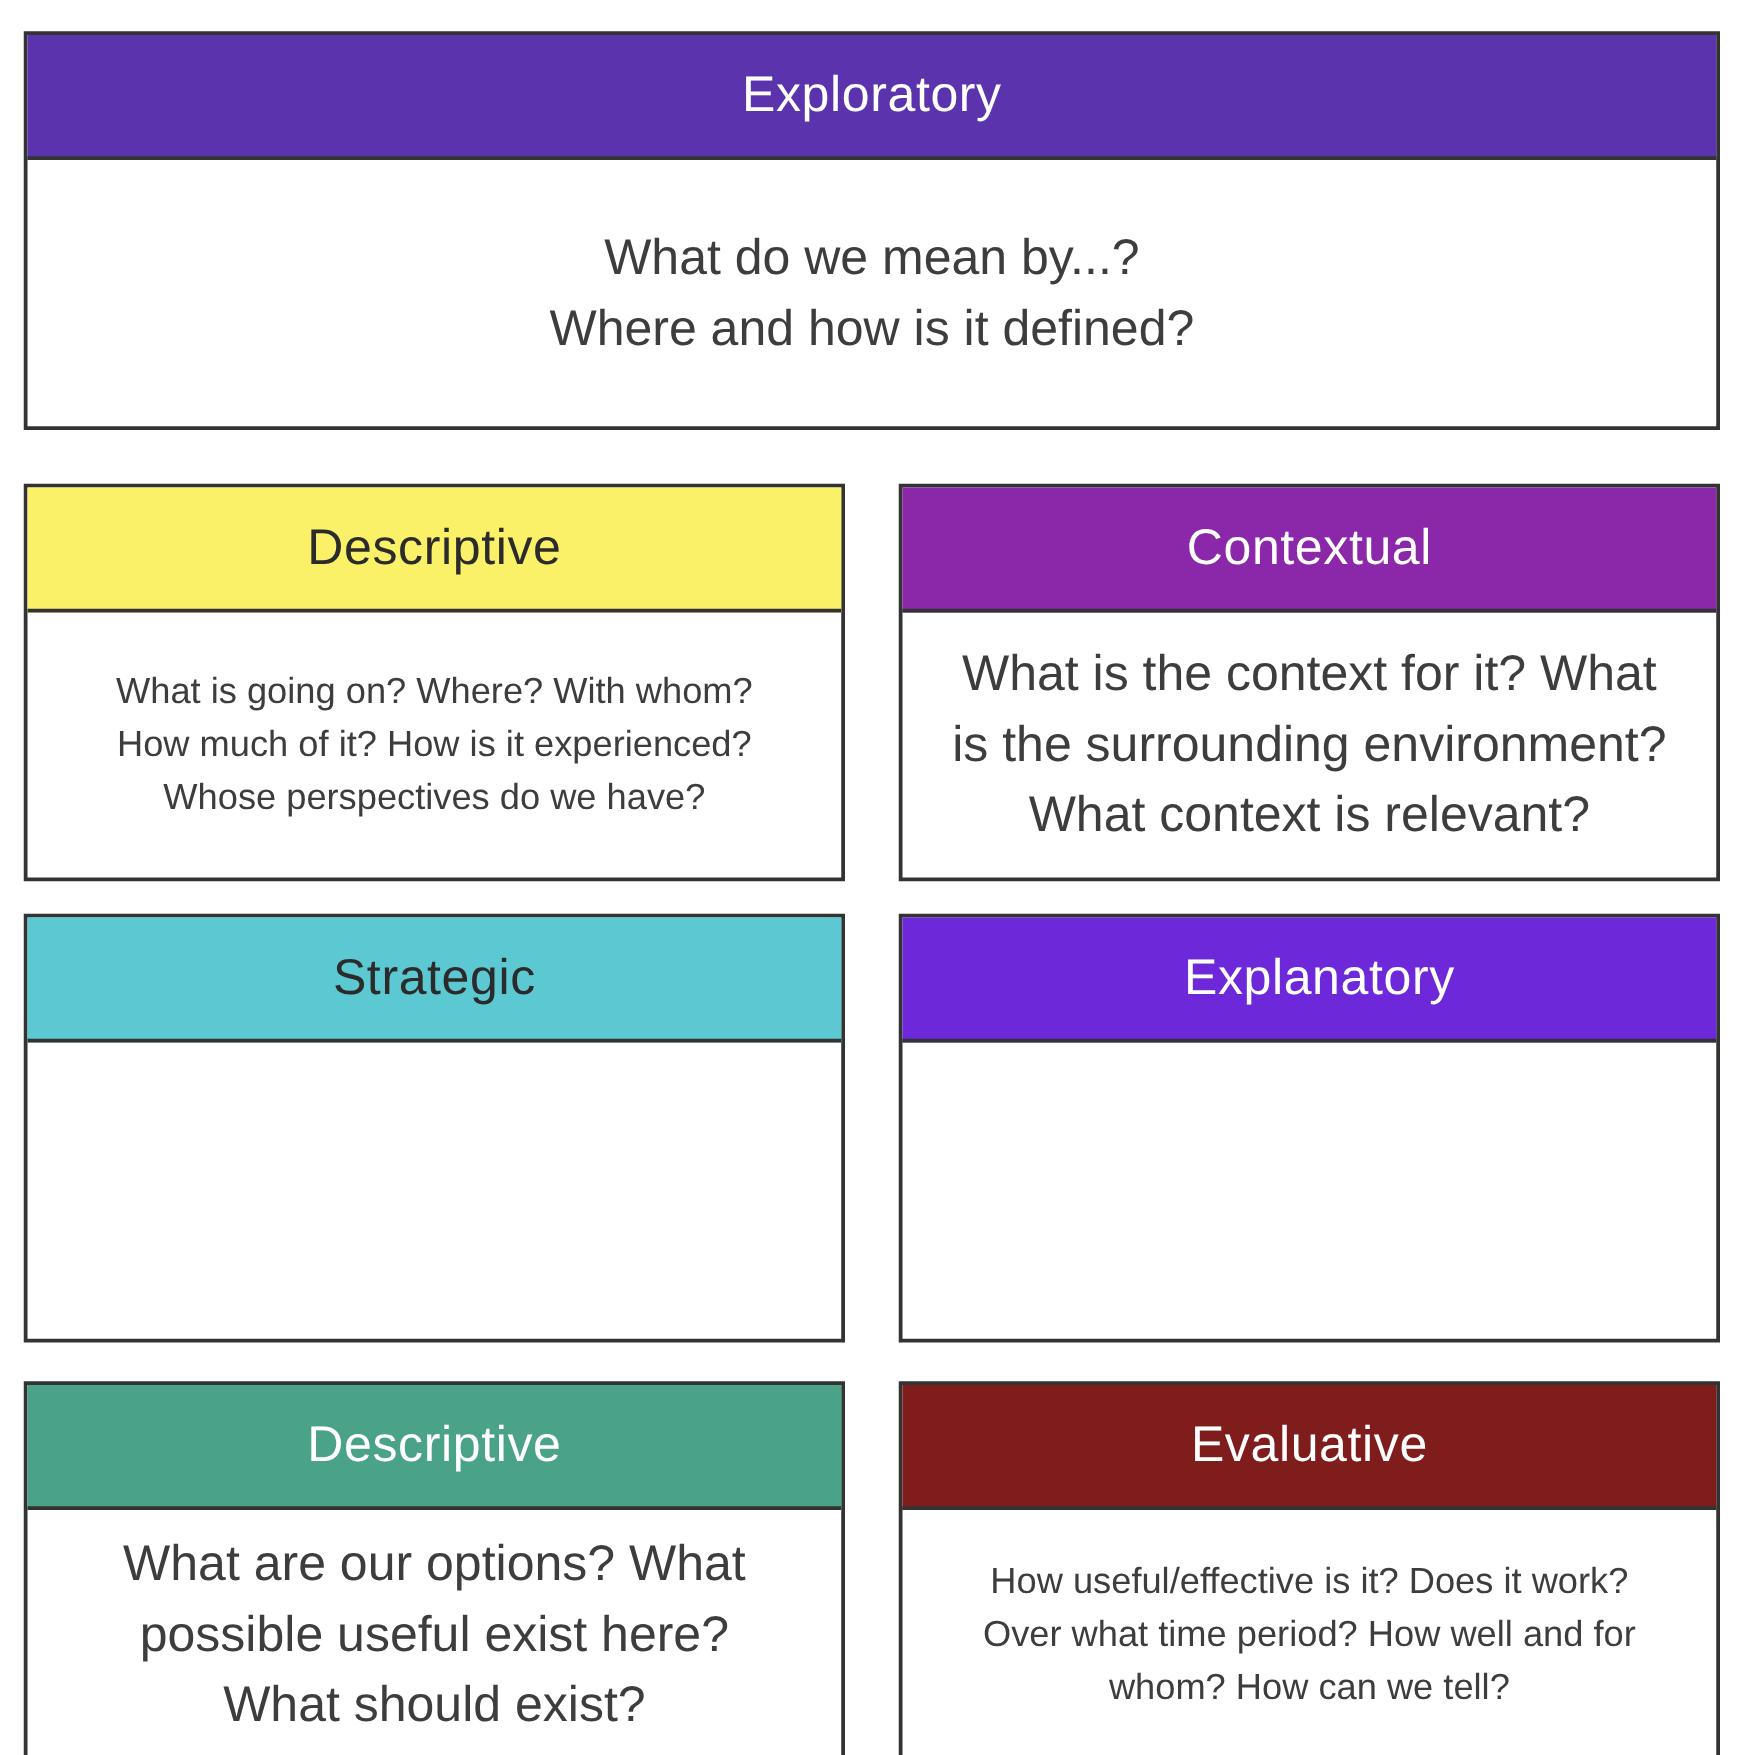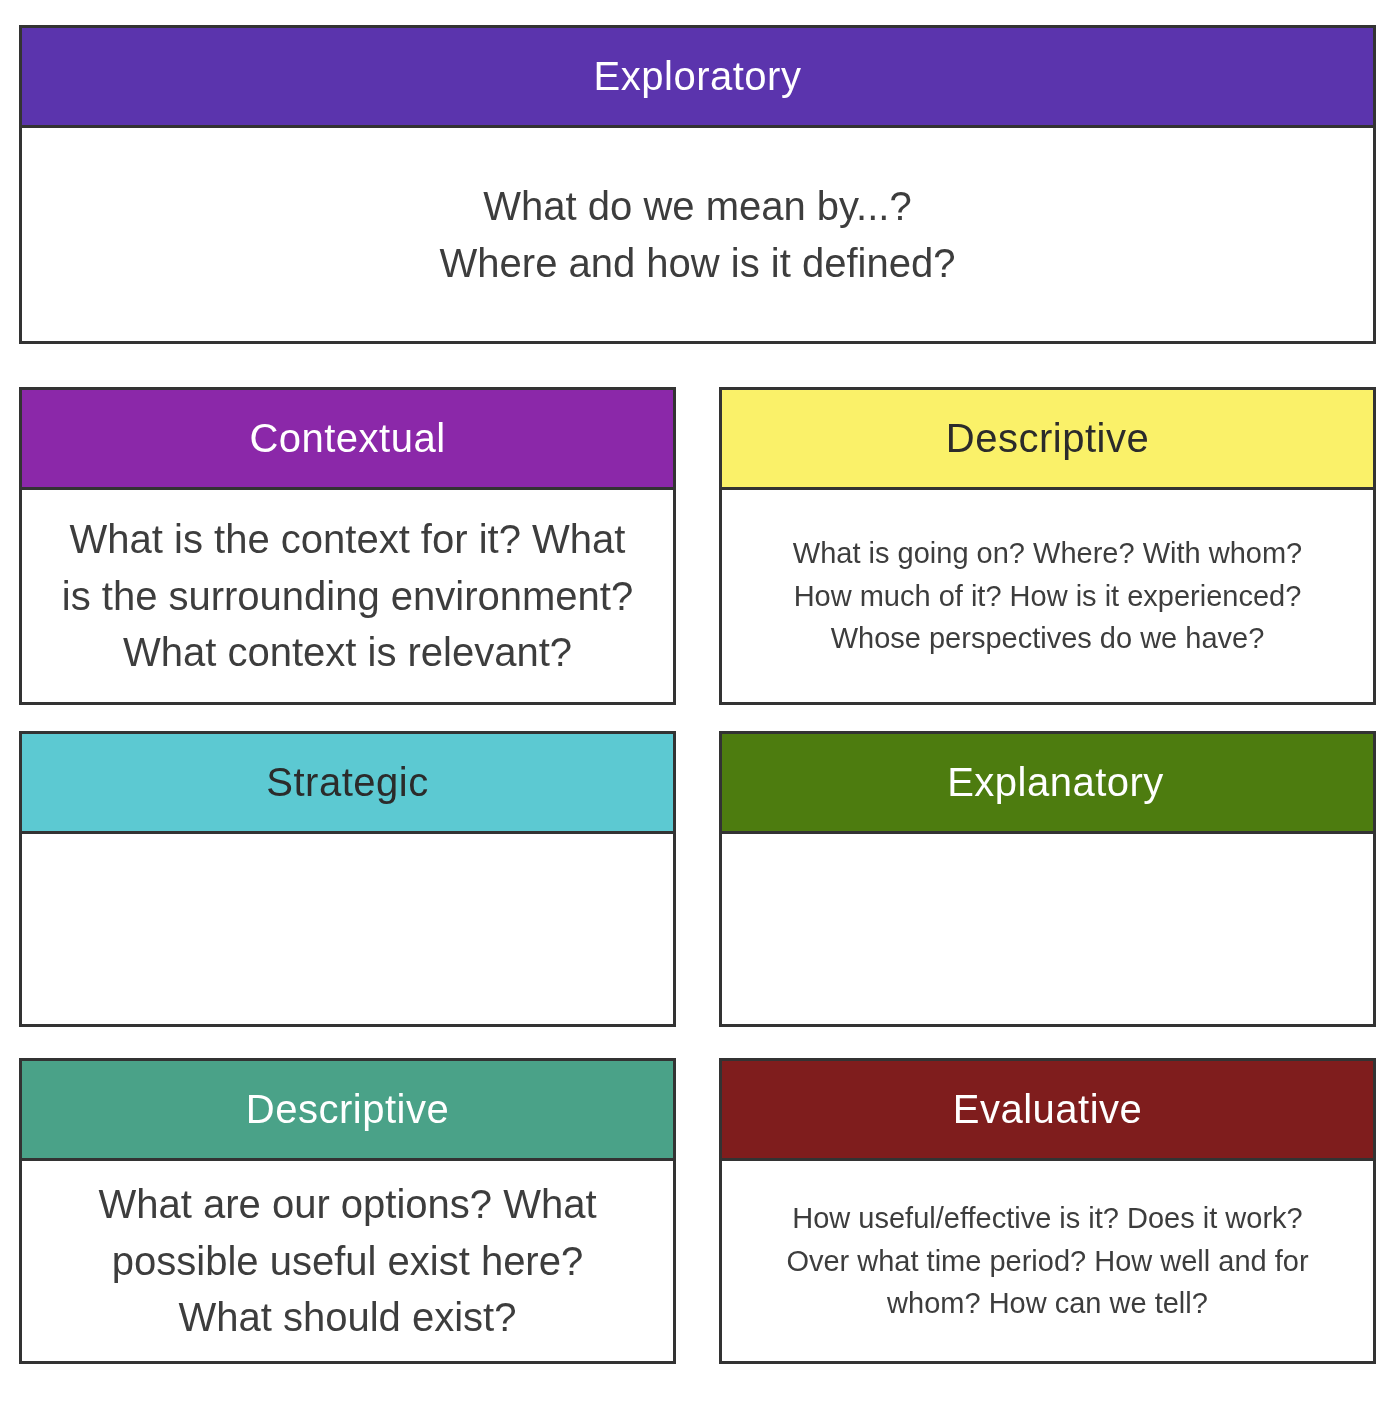--- a/index.html
+++ b/index.html
@@ -14,21 +14,21 @@
     box-sizing: border-box;
     padding: 25px 20px 0 19px;
     background: #ffffff;
   }
   .row {
     display: flex;
     gap: 43px;
   }
   .row-1 { height: 319px; margin-bottom: 43px; }
   .row-2 { height: 318px; margin-bottom: 26px; }
-  .row-3 { height: 296px; margin-bottom: 31px; }
+  .row-3 { height: 343px; margin-bottom: 31px; }
   .row-4 { height: 306px; }
   .card {
     flex: 1 1 0;
     box-sizing: border-box;
     border: 3px solid var(--border, #333333);
     background: #ffffff;
     display: flex;
     flex-direction: column;
     min-width: 0;
   }
@@ -75,49 +75,49 @@
       </div>
       <div class="card-body body-lg">
         <p>What do we mean by...?
 Where and how is it defined?</p>
       </div>
     </div>
   </div>
 
   <div class="row row-2">
     <div class="card">
+      <div class="card-header" style="background: rgb(250, 241, 105);">
+        <span class="card-title" style="color: rgb(43, 43, 43);">Descriptive</span>
+      </div>
+      <div class="card-body body-sm">
+        <p>What is going on? Where? With whom?
+How much of it? How is it experienced?
+Whose perspectives do we have?</p>
+      </div>
+    </div>
+    <div class="card">
       <div class="card-header" style="background: rgb(139, 40, 169);">
         <span class="card-title" style="color: rgb(255, 255, 255);">Contextual</span>
       </div>
       <div class="card-body body-lg">
         <p>What is the context for it? What
 is the surrounding environment?
 What context is relevant?</p>
-      </div>
-    </div>
-    <div class="card">
-      <div class="card-header" style="background: rgb(250, 241, 105);">
-        <span class="card-title" style="color: rgb(43, 43, 43);">Descriptive</span>
-      </div>
-      <div class="card-body body-sm">
-        <p>What is going on? Where? With whom?
-How much of it? How is it experienced?
-Whose perspectives do we have?</p>
       </div>
     </div>
   </div>
 
   <div class="row row-3">
     <div class="card">
       <div class="card-header" style="background: rgb(92, 201, 210);">
         <span class="card-title" style="color: rgb(43, 43, 43);">Strategic</span>
       </div>
     </div>
     <div class="card">
-      <div class="card-header" style="background: #4d7c0f; padding-left: 16px;">
+      <div class="card-header" style="background: #6d28d9; padding-left: 16px;">
         <span class="card-title" style="color: rgb(255, 255, 255);">Explanatory</span>
       </div>
     </div>
   </div>
 
   <div class="row row-4">
     <div class="card">
       <div class="card-header" style="background: rgb(74, 162, 136);">
         <span class="card-title" style="color: rgb(255, 255, 255);">Descriptive</span>
       </div>

